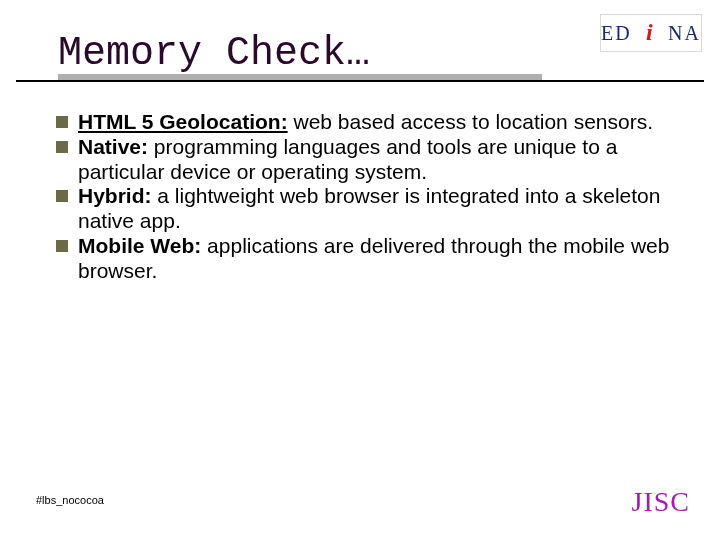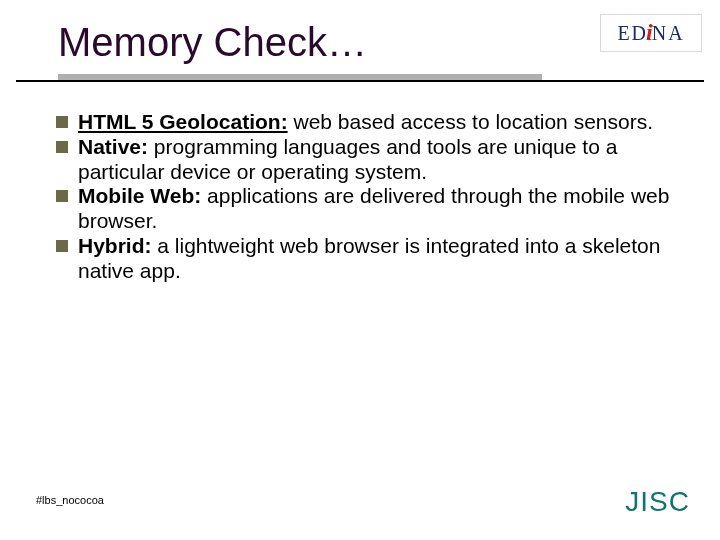--- a/index.html
+++ b/index.html
@@ -12,25 +12,25 @@
     position: relative;
     overflow: hidden;
   }
   .slide {
     width: 720px;
     height: 540px;
     position: relative;
     box-sizing: border-box;
   }
   .title {
-    font-family: Liberation Sans, sans-serif;
+    font-family: Liberation Mono, monospace;
     font-size: 40px;
     color: #2a0a2a;
     position: absolute;
-    top: 20px;
+    top: 31px;
     left: 58px;
   }
   .title-shadow {
     position: absolute;
     top: 74px;   
     left: 58px;
     width: 484px;
     height: 6px;
     background: #b0b0b0;
   }
@@ -45,21 +45,21 @@
   .logo-edina {
     position: absolute;
     top: 14px;
     right: 18px;
     width: 100px;
     height: 36px;
     border: 1px solid #d8d8e0;
     background: #fff;
     display: flex;
     align-items: center;
-    justify-content: center;
+    justify-content: space-between;
     font-family: "Times New Roman", serif;
     font-size: 20px;
     letter-spacing: 2px;
     color: #1a2a6c;
   }
   .logo-edina .i {
     color: #d01c1c;
     font-style: italic;
     font-weight: bold;
     font-family: Georgia, serif;
@@ -106,23 +106,23 @@
     left: 36px;
     bottom: 34px;
     font-size: 11px;
     color: #000;
     text-align: right;
   }
   .logo-jisc {
     position: absolute;
     right: 30px;
     bottom: 22px;
-    font-family: Liberation Sans, sans-serif;
+    font-family: Liberation Serif, serif;
     font-size: 28px;
-    color: #0f766e;
+    color: #a21caf;
     letter-spacing: 1px;
   }
 </style>
 </head>
 <body>
 
 <div class="slide">
 
   <div class="title">Memory Check…</div>
   <div class="title-shadow"></div>
@@ -138,25 +138,25 @@
     <div class="item">
       <div class="bullet"></div>
       <div class="text"><span class="term u">HTML 5 Geolocation:</span><span> web based access to location sensors.</span></div>
     </div>
     <div class="item">
       <div class="bullet"></div>
       <div class="text"><span class="term">Native:</span><span> programming languages and tools are unique to a particular device or operating system.</span></div>
     </div>
     <div class="item">
       <div class="bullet"></div>
-      <div class="text"><span class="term">Mobile Web:</span><span> applications are delivered through the mobile web browser.</span></div>
+      <div class="text"><span class="term">Hybrid:</span><span> a lightweight web browser is integrated into a skeleton native app.</span></div>
     </div>
     <div class="item">
       <div class="bullet"></div>
-      <div class="text"><span class="term">Hybrid:</span><span> a lightweight web browser is integrated into a skeleton native app.</span></div>
+      <div class="text"><span class="term">Mobile Web:</span><span> applications are delivered through the mobile web browser.</span></div>
     </div>
   </div>
 
   <div class="hashtag">#lbs_nococoa</div>
 
   <div class="logo-jisc">JISC</div>
 
 </div>
 
 </body></html>

